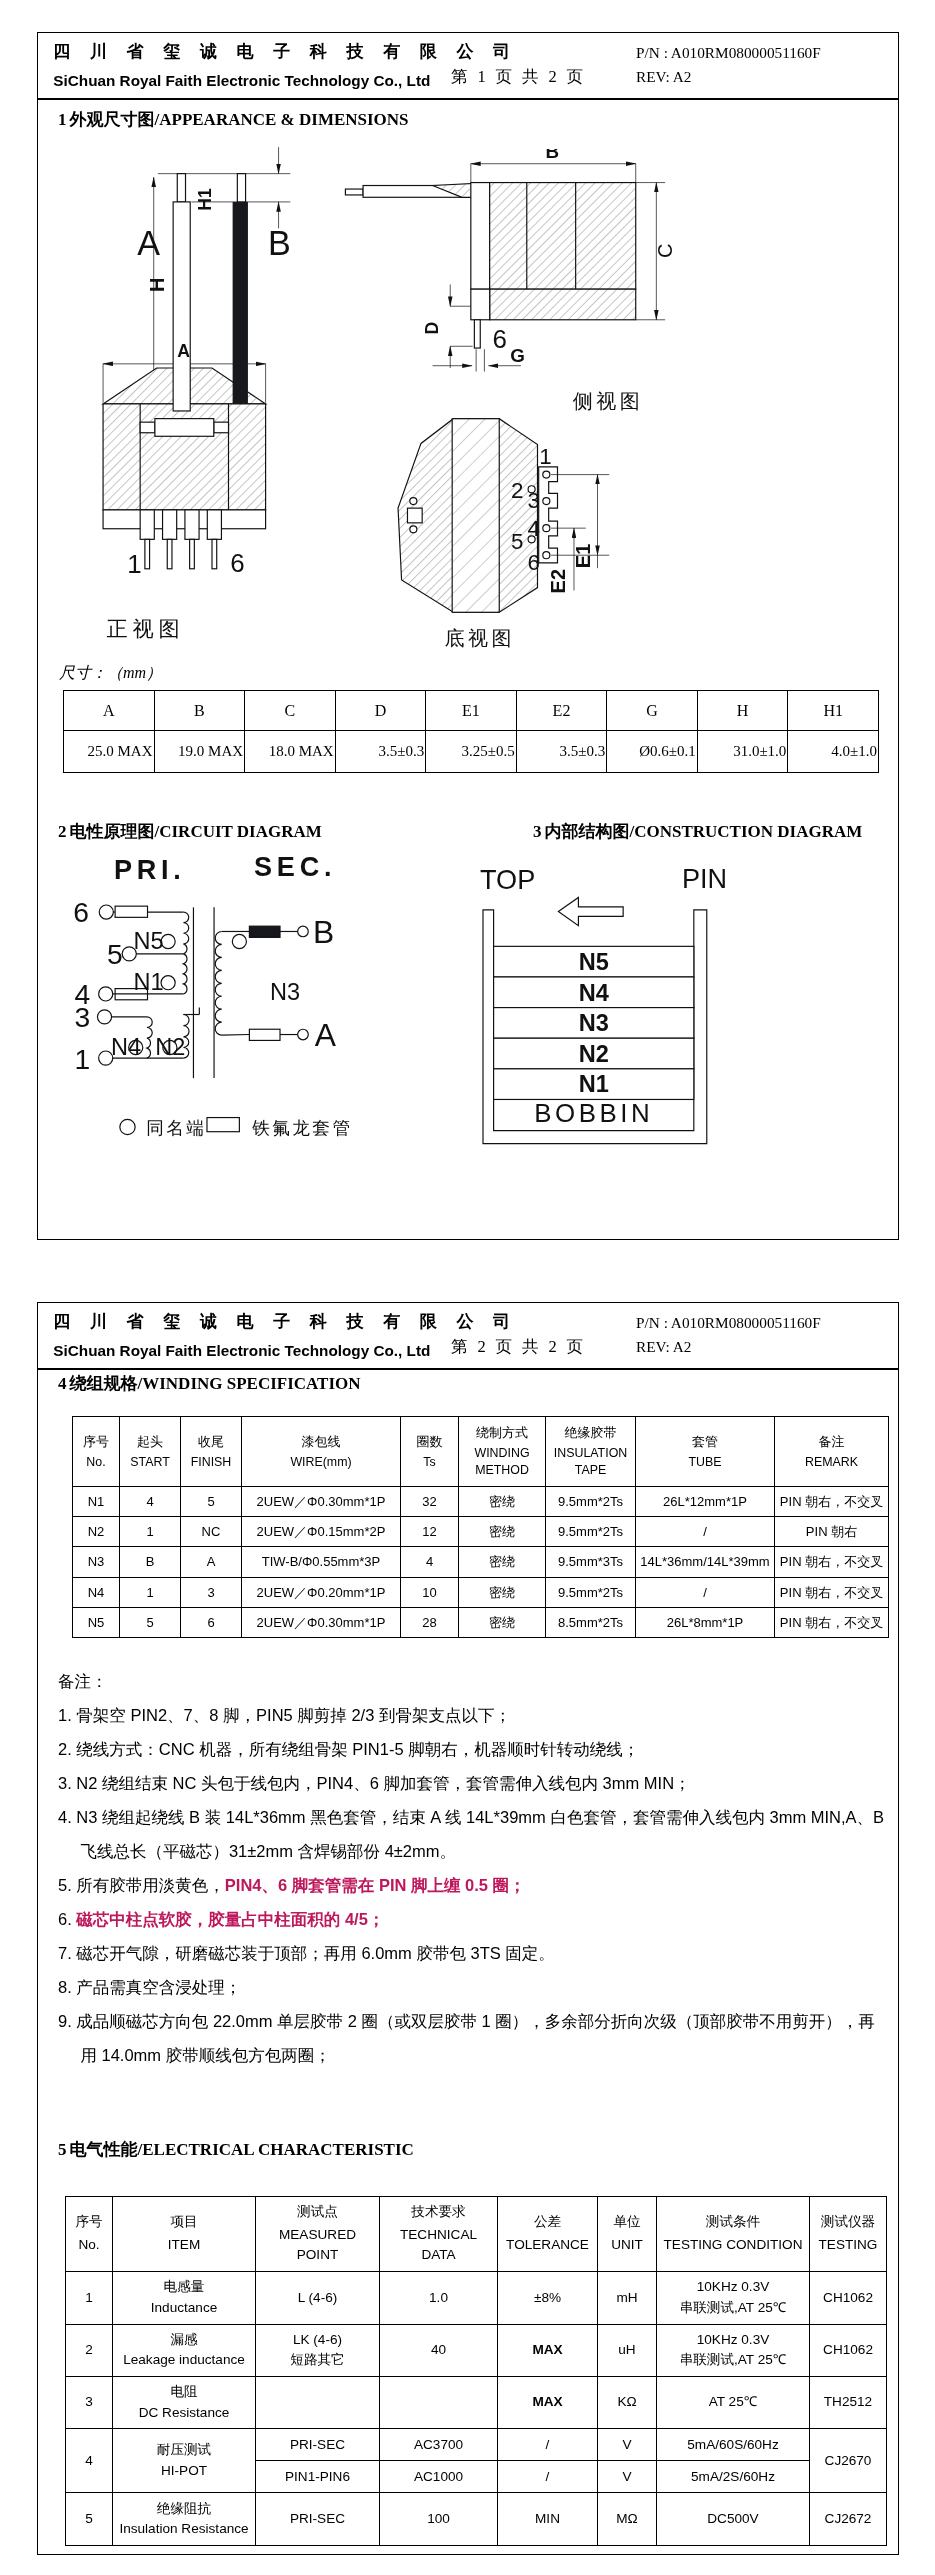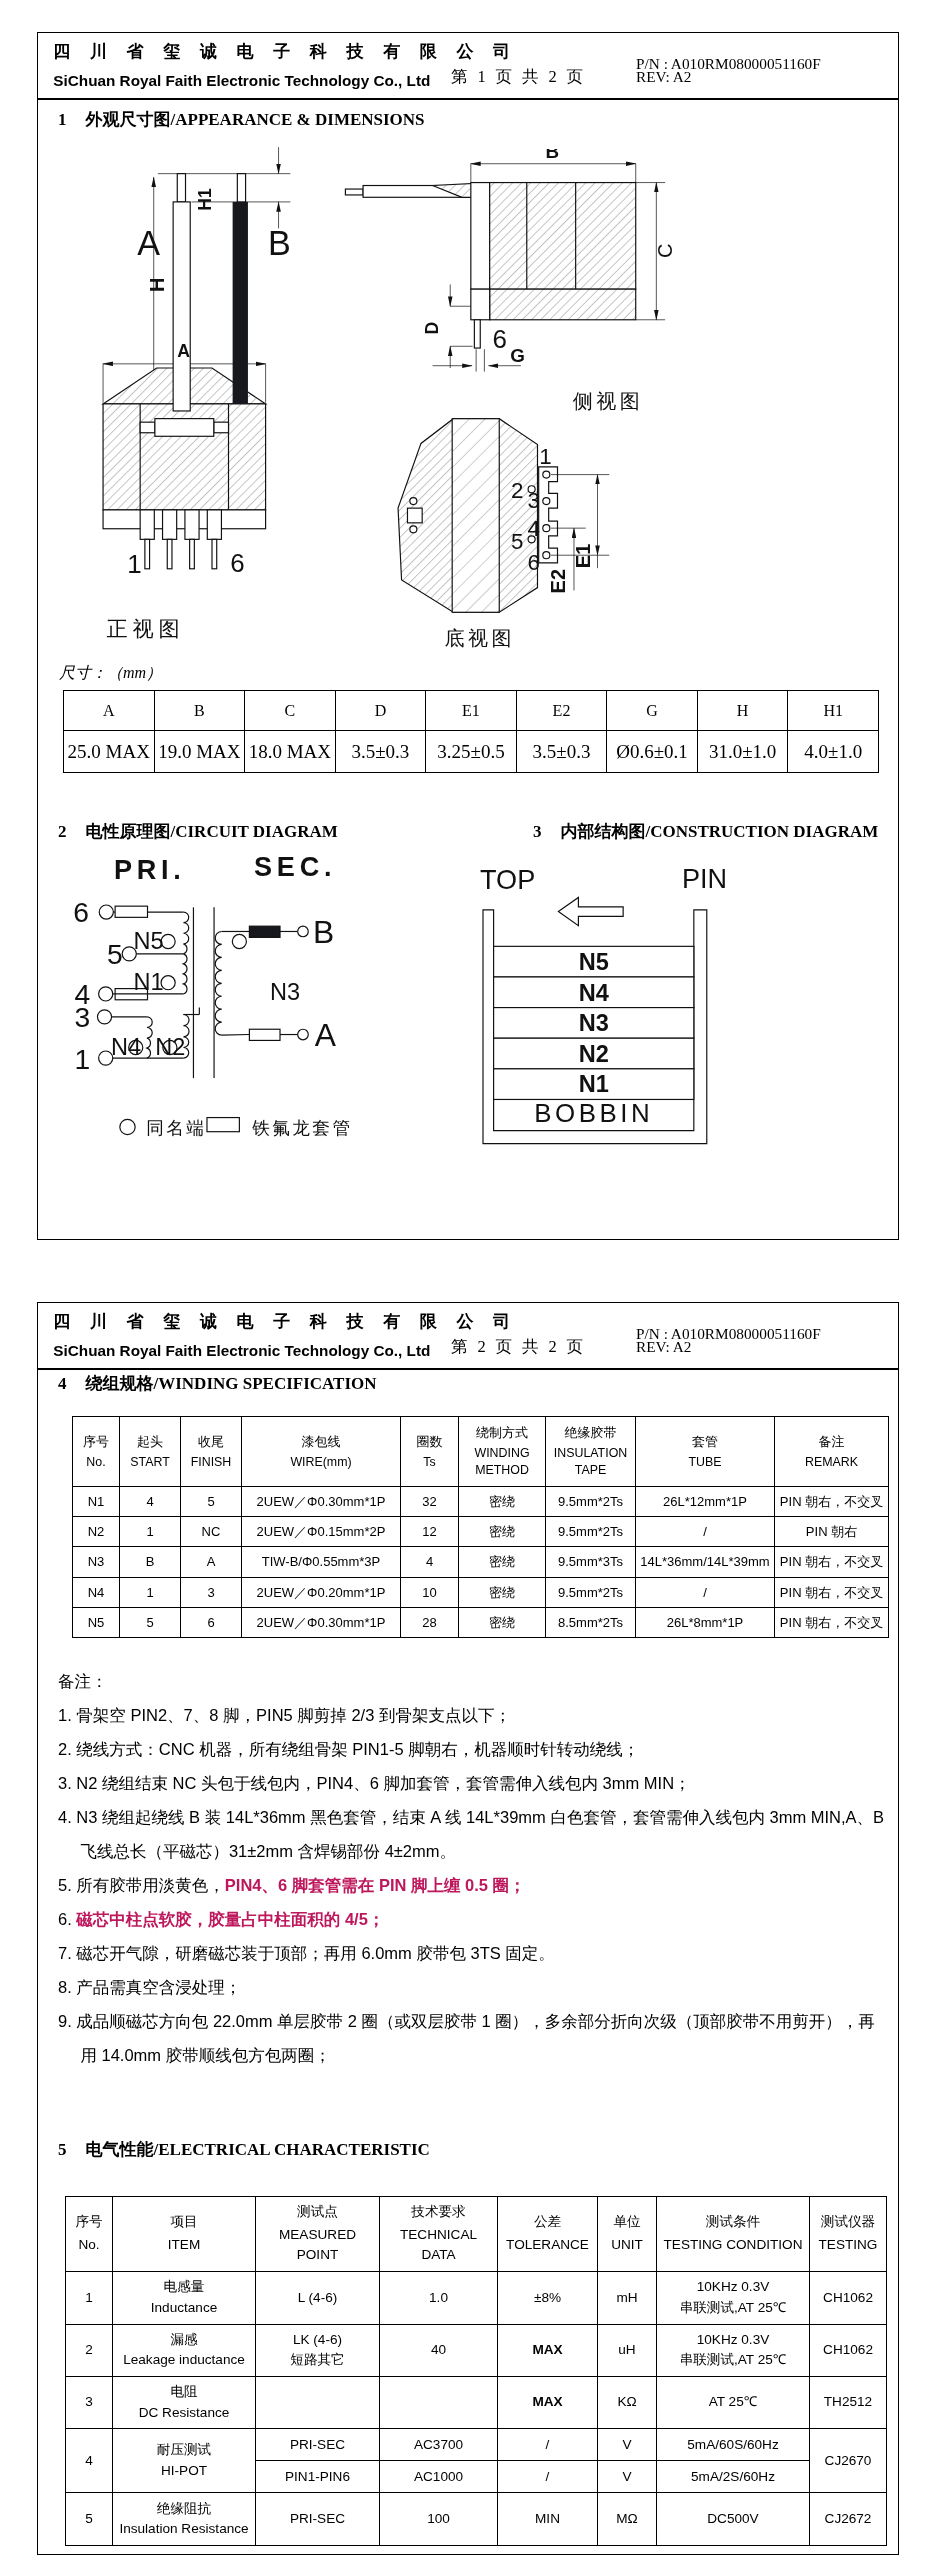--- a/index.html
+++ b/index.html
@@ -4,29 +4,29 @@
 <style>
   html,body{margin:0;padding:0;background:#fff;}
   body{width:935px;height:2576px;position:relative;font-family:"Liberation Sans",sans-serif;color:#000;}
   .page{position:absolute;left:37px;width:860px;border:1.8px solid #000;background:#fff;}
   #page1{top:32px;height:1206px;}
   #page2{top:1302px;height:1251px;}
   .hdr{position:absolute;top:0;left:0;width:100%;height:65px;border-bottom:2.4px solid #000;}
   .co-cn{position:absolute;left:15.3px;top:7px;font-size:17px;font-weight:bold;letter-spacing:7.7px;font-family:"Liberation Serif",serif;white-space:nowrap;}
   .co-en{position:absolute;left:15.3px;top:39px;font-size:15.3px;font-weight:bold;white-space:nowrap;}
   .pageinfo{position:absolute;left:413px;top:33px;font-size:16.5px;letter-spacing:2.9px;font-family:"Liberation Serif",serif;white-space:nowrap;}
-  .pn{position:absolute;left:598px;top:22px;font-size:15.3px;font-family:"Liberation Serif",serif;white-space:nowrap;}
+  .pn{position:absolute;left:598px;top:11px;font-size:15.3px;font-family:"Liberation Serif",serif;white-space:nowrap;}
   .rev{position:absolute;left:598px;top:35px;font-size:15.3px;font-family:"Liberation Serif",serif;white-space:nowrap;}
   .sec-title{position:absolute;font-size:17px;font-weight:bold;font-family:"Liberation Serif",serif;white-space:nowrap;}
-  .sec-title .st{margin-left:19px;}
+  .sec-title .st{margin-left:3px;}
   table{border-collapse:collapse;table-layout:fixed;background:#fff;}
   td{border:1.2px solid #000;text-align:center;vertical-align:middle;overflow:hidden;}
   #dim-table{position:absolute;top:657px;left:25px;width:816px;font-family:"Liberation Serif",serif;}
   #dim-table tr:first-child td{height:37px;font-size:16px;}
-  #dim-table tr:last-child td{height:39px;font-size:19px;}
+  #dim-table tr:last-child td{height:39px;font-size:15px;text-align:right;}
   #winding-table{position:absolute;top:113px;left:34px;width:813px;font-size:13px;}
   #winding-table td{padding:5.9px 2.4px;line-height:1.35;}
   #winding-table .hc div:first-child{font-size:13px;margin-bottom:3.5px;}
   #winding-table .hc div:last-child{font-size:12.4px;}
   #winding-table tr:first-child td{height:57px;}
   #elec-table{position:absolute;top:893px;left:27px;width:821px;font-size:13.6px;}
   #elec-table td{padding:5.3px 2.4px;line-height:1.5;}
   #elec-table .hc div:first-child{margin-bottom:2.4px;}
   #elec-table tr:first-child td{height:46px;}
   .b{font-weight:bold;}

